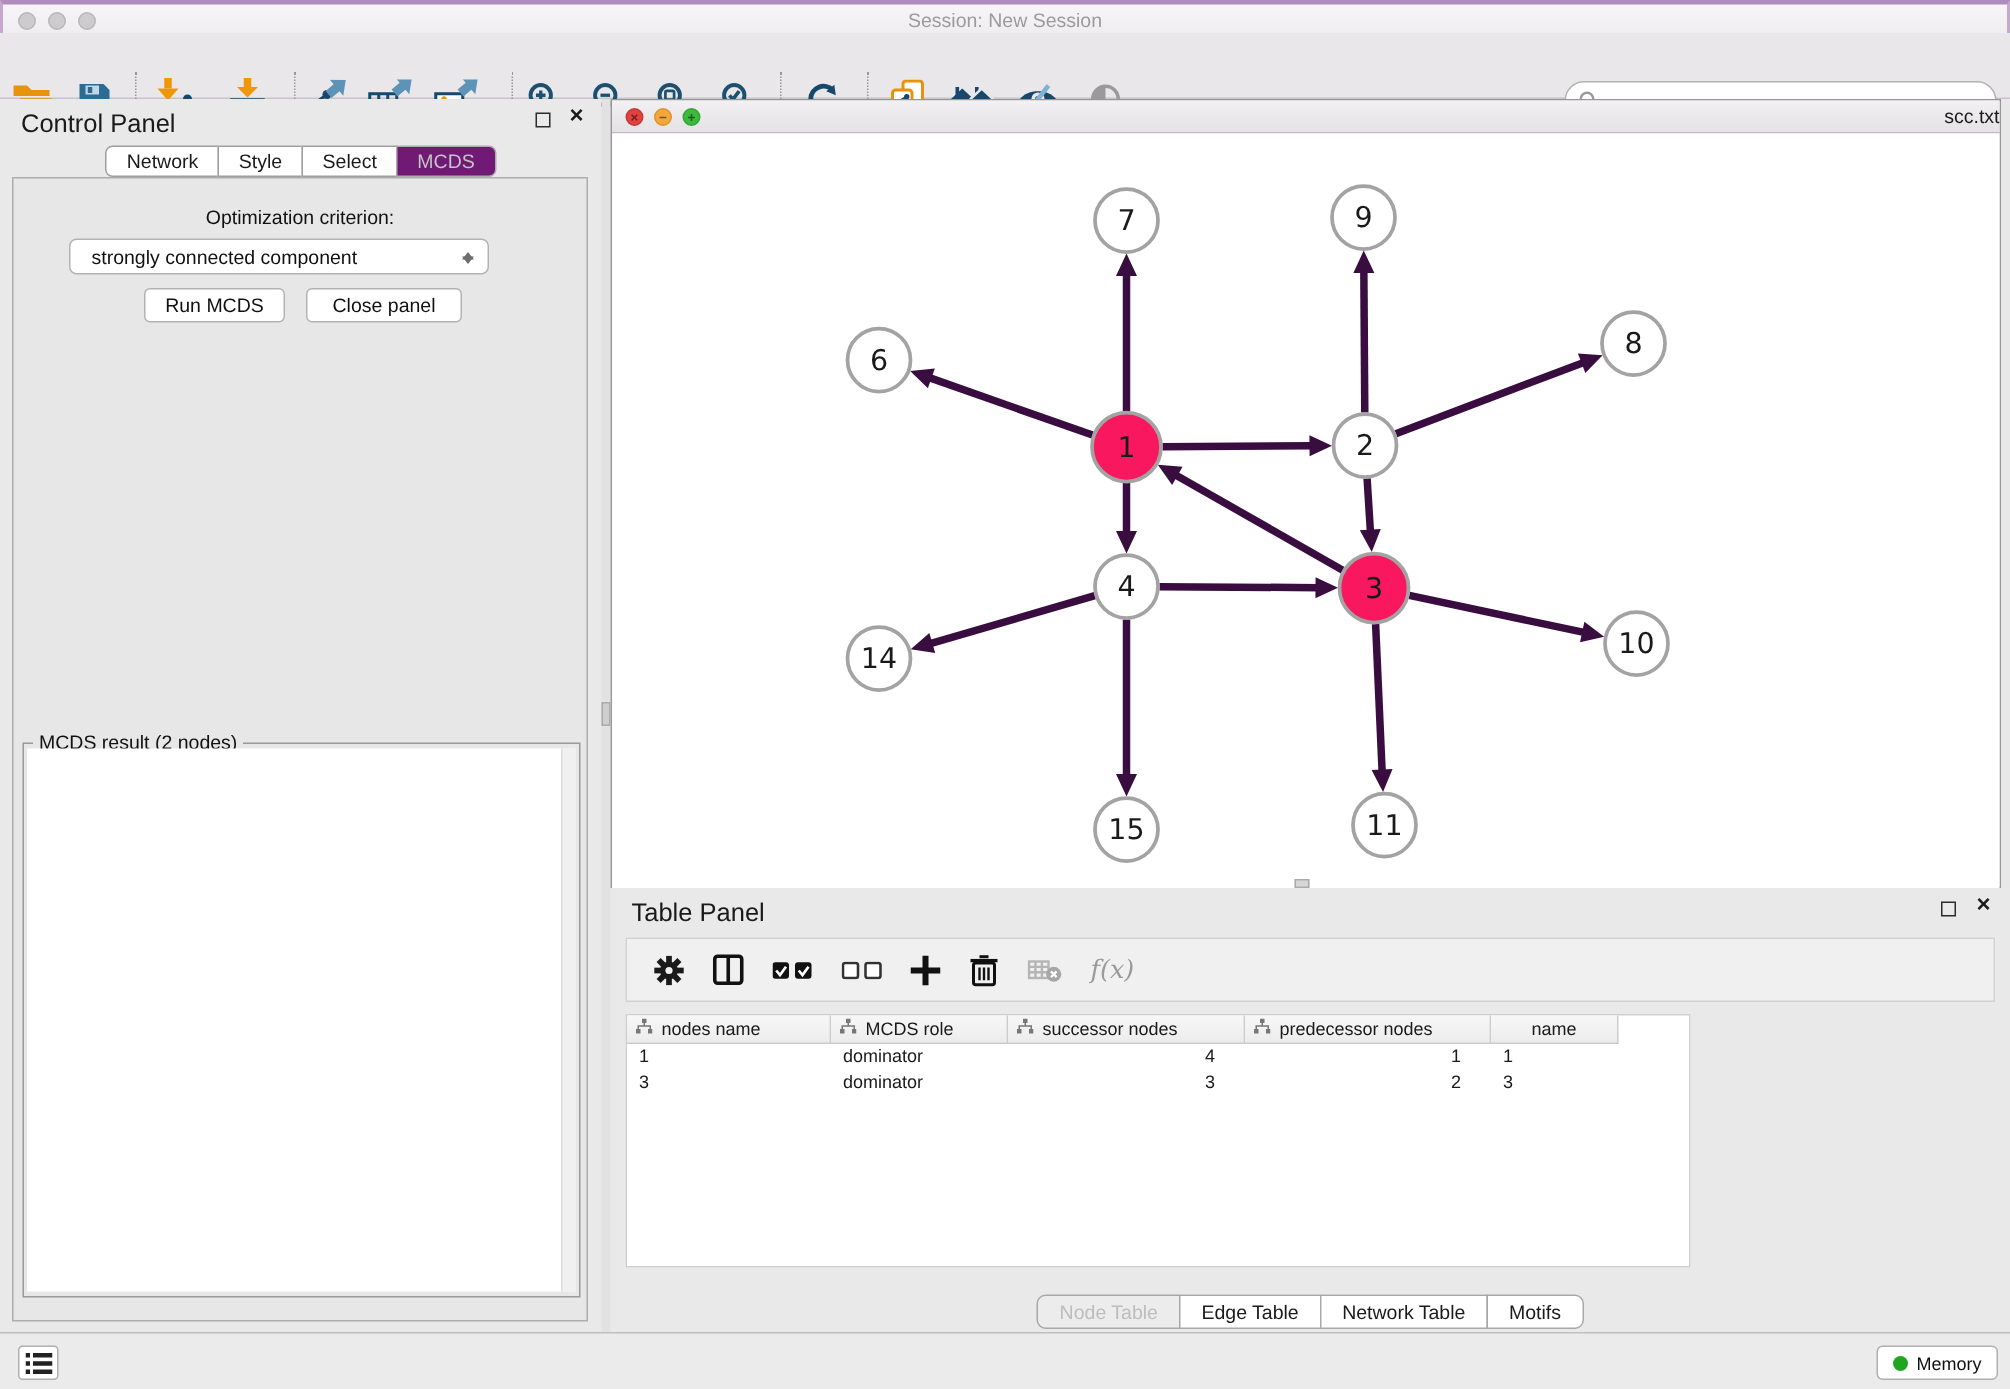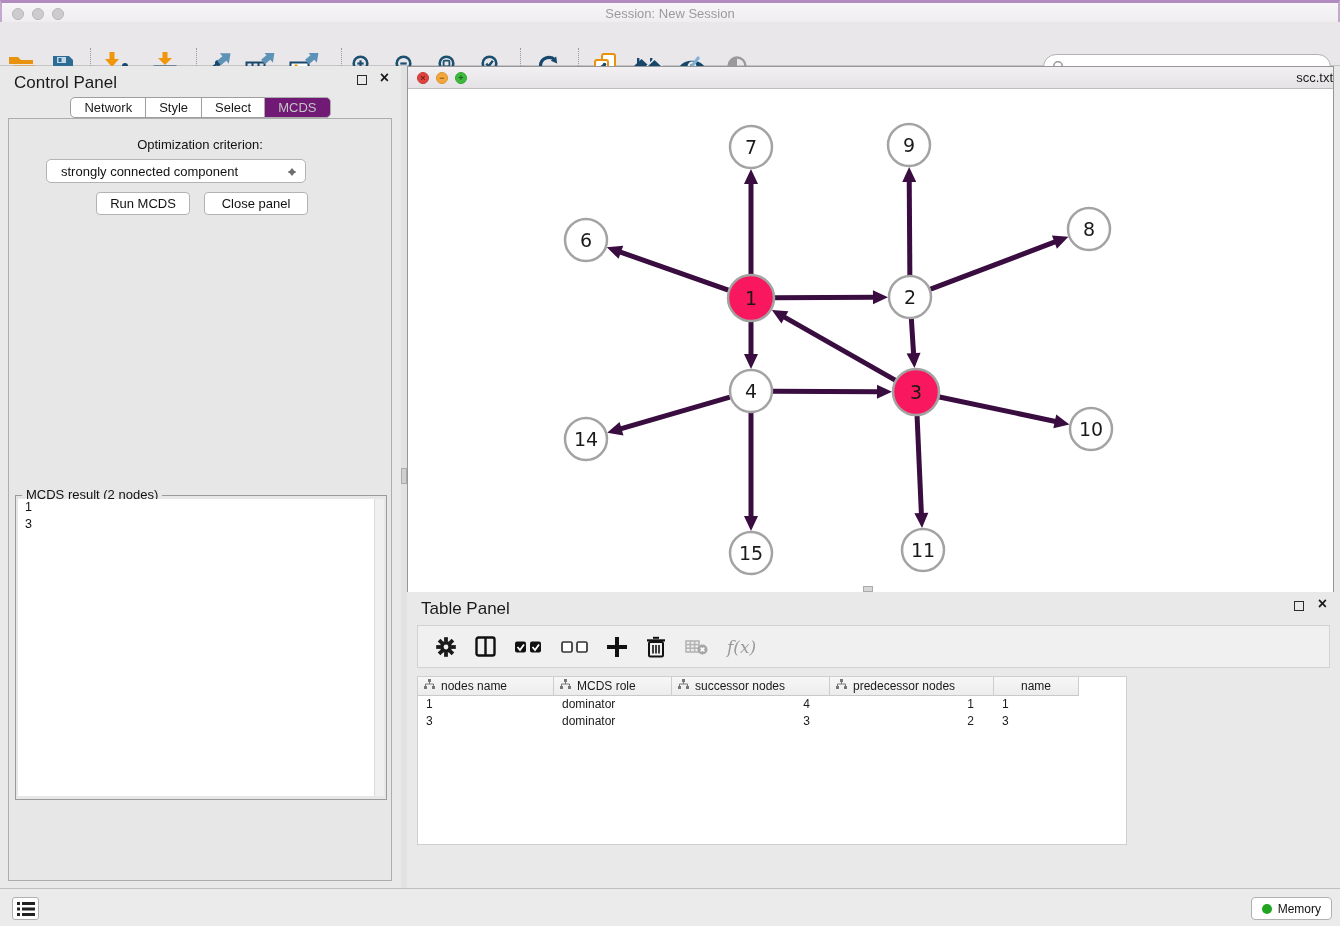--- a/index.html
+++ b/index.html
@@ -34,29 +34,29 @@
   .close-ico { position:absolute; top:2px; font-size:16px; font-weight:bold; color:#1A1A1A; background:none; border:none; cursor:pointer; line-height:20px; }
   .cp-tabs { position:absolute; left:0; top:31px; width:100%; display:flex; justify-content:center; }
   .ui-tab { height:21px; padding:0 13px; background:#fff; border:1px solid #9E9E9E; margin-left:-1px;
     font-family:"Liberation Sans",sans-serif; font-size:13px; color:#1A1A1A; cursor:pointer; }
   .ui-tab:first-child { border-radius:5px 0 0 5px; margin-left:0; }
   .ui-tab:last-child { border-radius:0 5px 5px 0; }
   .ui-tab.active { background:#701a75; color:#C4C4C4; border-color:#ACACAC; }
   .cp-body { position:absolute; left:8px; top:52px; width:384px; height:763px;
     background:#E7E7E7; border:1px solid #ADADAD; }
   .opt-label { position:absolute; left:0; top:18px; width:100%; text-align:center; font-size:13px; color:#111; }
-  .opt-select { position:absolute; left:37px; top:40px; width:260px; height:24px; background:#fff;
+  .opt-select { position:absolute; left:37px; top:40px; width:280px; height:24px; background:#fff;
     border:1px solid #B3B3B3; border-radius:5px; display:flex; align-items:center; padding-left:14px;
     font-size:13px; color:#111; cursor:pointer; }
   .stepper { position:absolute; right:8px; top:4px; width:10px; height:16px; }
   .stepper::before { content:""; position:absolute; left:1px; top:0; border:4px solid transparent; border-bottom:5px solid #6E6E6E; }
   .stepper::after { content:""; position:absolute; left:1px; bottom:0; border:4px solid transparent; border-top:5px solid #6E6E6E; }
   .cp-btn { position:absolute; top:73px; height:23px; background:#fff; border:1px solid #B3B3B3;
     border-radius:4px; font-family:"Liberation Sans",sans-serif; font-size:13px; color:#111; cursor:pointer; }
-  .fieldset { position:absolute; left:6px; top:376px; width:372px; height:305px; border:1px solid #9A9A9A; }
+  .fieldset { position:absolute; left:6px; top:376px; width:372px; height:370px; border:1px solid #9A9A9A;text-align:right; }
   .fieldset .legend { position:absolute; top:-9px; left:6px; background:#E7E7E7; padding:0 4px; font-size:13px; color:#111; }
   .listbox { position:absolute; left:2px; right:2px; top:3px; bottom:3px; background:#fff; }
   .lb-track { position:absolute; right:0; top:0; bottom:0; width:10px; background:#F0F0F0; border-left:1px solid #DCDCDC; }
   .lb-item { padding:0 0 0 7px; font-size:12.5px; line-height:17px; color:#111; }
   .lb-item:first-child { padding-top:4px; }
 
   
   .netwin { position:absolute; left:407px; top:66px; width:927px; height:526px;
     border:1px solid #969696; background:#fff; }
   .nw-titlebar { position:absolute; left:0; top:0; right:0; height:22px;
@@ -562,20 +562,26 @@
             <span>predecessor nodes</span>
           </div><div class="th center" style="width: 85px;">
             <span>name</span>
           </div></div>
       <div>
           <div class="trow" style="top: 19px;"><div class="td" style="width: 136px;">1</div><div class="td" style="width: 118px;">dominator</div><div class="td right" style="width: 158px;">4</div><div class="td right" style="width: 164px;">1</div><div class="td" style="width: 85px;">1</div></div>
           <div class="trow" style="top: 36px;"><div class="td" style="width: 136px;">3</div><div class="td" style="width: 118px;">dominator</div><div class="td right" style="width: 158px;">3</div><div class="td right" style="width: 164px;">2</div><div class="td" style="width: 85px;">3</div></div>
         </div>
     </div>
 
+    <div class="tp-tabs">
+        <button class="bt-tab active">Node Table</button>
+        <button class="bt-tab">Edge Table</button>
+        <button class="bt-tab">Network Table</button>
+        <button class="bt-tab">Motifs</button>
+      </div>
   </div>
 
   <div class="statusbar">
     <button class="sb-left">
       <svg width="18" height="14" viewBox="0 0 18 14">
           <g fill="#222">
             <rect x="0" y="0" width="3" height="3"></rect>
             <rect x="0" y="5.5" width="3" height="3"></rect>
             <rect x="0" y="11" width="3" height="3"></rect>
             <rect x="5" y="0" width="13" height="3"></rect>

